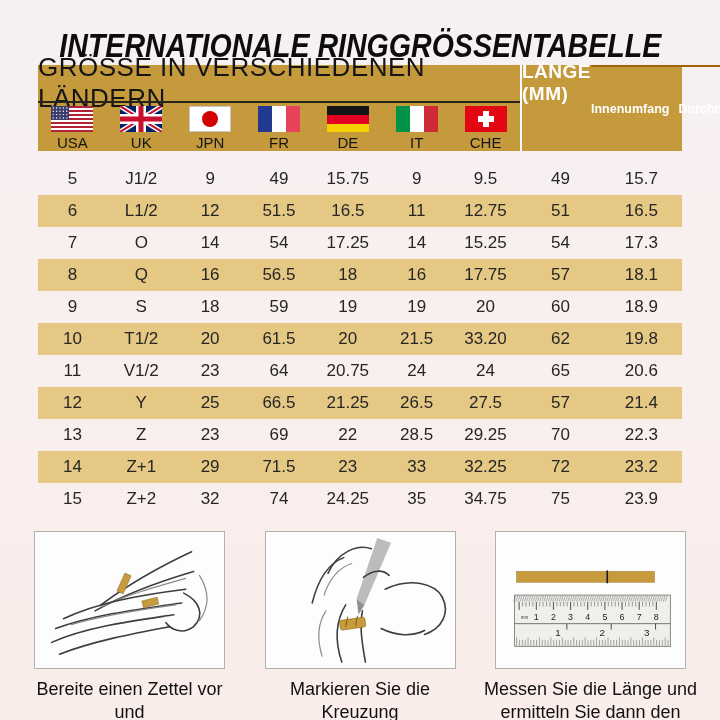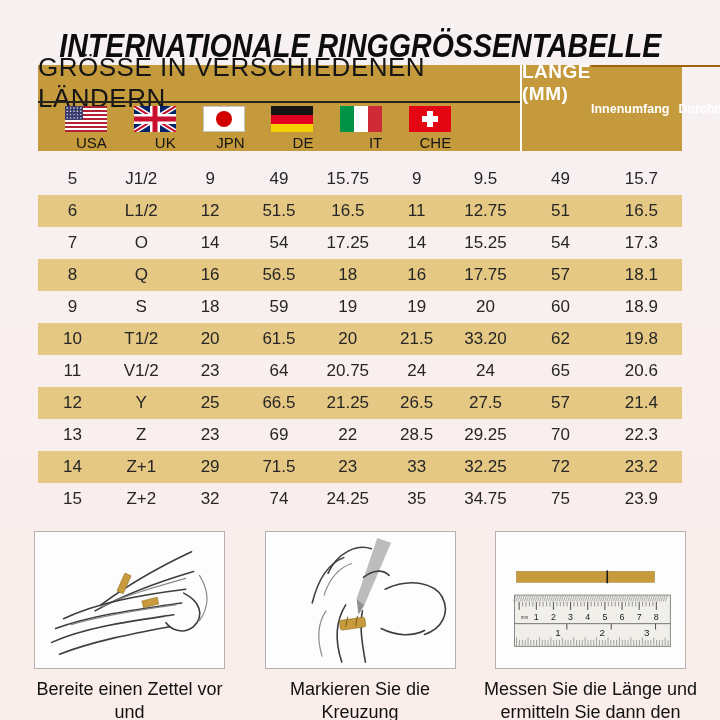--- a/index.html
+++ b/index.html
@@ -20,21 +20,21 @@
   }
 
   
   .table-wrap { width:644px; margin:0 auto; }
   .theader { height:86px; background:var(--gold,#C49A3D); display:flex; }
   .hleft { width:482px; display:flex; flex-direction:column; }
   .hleft-top { height:36px; display:flex; align-items:center; justify-content:center;
     font-size:26px; color:#151515; letter-spacing:0.5px; }
   .hleft-flags { flex:1; border-top:2px solid #27241a;
     display:grid; grid-template-columns:repeat(7,1fr); }
-  .flag-cell { display:flex; flex-direction:column; align-items:flex-end; justify-content:center; padding-top:2px; }
+  .flag-cell { display:flex; flex-direction:column; align-items:center; justify-content:center; padding-top:2px; }
   .flag { width:42px; height:26px; display:block; }
   .flag-label { font-size:15px; line-height:1; margin-top:3px; color:#151515; }
 
   .hright { width:162px; border-left:2px solid #fff; display:flex; flex-direction:row; }
   .hright-top { height:36px; display:flex; align-items:center; justify-content:center;
     color:#fff; font-weight:bold; font-size:19px; letter-spacing:0.5px; }
   .hright-sub { flex:1; border-top:2px solid #a16207; display:flex; align-items:center;
     justify-content:center; gap:9px; color:#fff; font-weight:bold; font-size:12.5px; }
 
   .tbody { margin-top:12px; }
@@ -117,20 +117,28 @@
               <rect y="10.5" width="42" height="5" fill="#C8102E"></rect>
             </svg>
             <span class="flag-label">UK</span>
           </div>
           <div class="flag-cell">
             <svg class="flag" viewBox="0 0 42 26">
               <rect x="0.5" y="0.5" width="41" height="25" fill="#fff" stroke="#c4c4c4"></rect>
               <circle cx="21" cy="13" r="8" fill="#D30000"></circle>
             </svg>
             <span class="flag-label">JPN</span>
+          </div>
+          <div class="flag-cell">
+            <svg class="flag" viewBox="0 0 42 26">
+              <rect width="14" height="26" fill="#223A8F"></rect>
+              <rect x="14" width="14" height="26" fill="#fff"></rect>
+              <rect x="28" width="14" height="26" fill="#E8415A"></rect>
+            </svg>
+            <span class="flag-label">FR</span>
           </div>
           <div class="flag-cell">
             <svg class="flag" viewBox="0 0 42 26">
               <rect width="42" height="9" fill="#141414"></rect>
               <rect y="9" width="42" height="9" fill="#E1001F"></rect>
               <rect y="18" width="42" height="8" fill="#F6CF00"></rect>
             </svg>
             <span class="flag-label">DE</span>
           </div>
           <div class="flag-cell">

